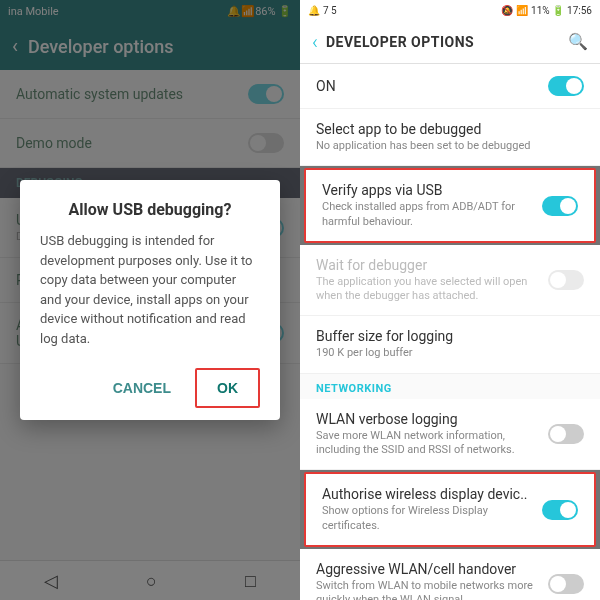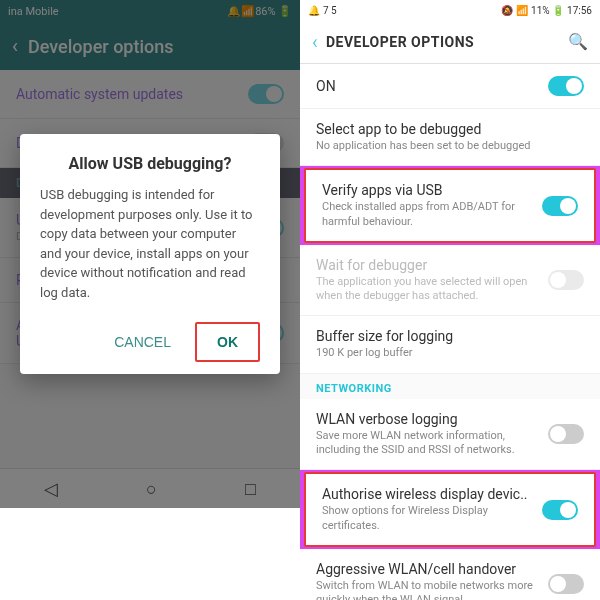--- a/index.html
+++ b/index.html
@@ -1,21 +1,21 @@
 <!DOCTYPE html>
 <html><head>
   <meta charset="utf-8">
   <style>
     * { box-sizing: border-box; margin: 0; padding: 0; }
     body { width: 600px; height: 600px; display: flex; font-family: 'Roboto', Arial, sans-serif; overflow: hidden; background: #fff; }
 
     
     .left-panel {
       width: 300px;
-      height: 508px;
+      height: 600px;
       background: #f5f5f5;
       display: flex;
       flex-direction: column;
       overflow: hidden;
       position: relative;
     }
     .left-status-bar {
       background: #3d8c8c;
       color: #fff;
       font-size: 11px;
@@ -52,21 +52,21 @@
     .left-setting-item {
       padding: 14px 16px;
       border-bottom: 1px solid #e0e0e0;
       display: flex;
       align-items: center;
       justify-content: space-between;
       background: #fff;
     }
     .left-setting-label {
       font-size: 14px;
-      color: #6d28d9;
+      color: #14532d;
     }
     .left-section-header {
       padding: 8px 16px;
       font-size: 12px;
       color: #3d8c8c;
       font-weight: 600;
       background: #0f172a;
     }
     .toggle-on {
       width: 36px;
@@ -138,21 +138,21 @@
       margin-bottom: 16px;
     }
     .dialog-buttons {
       display: flex;
       justify-content: flex-end;
       gap: 16px;
       padding-top: 4px;
     }
     .dialog-btn-cancel {
       font-size: 14px;
-      font-weight: 400;
+      font-weight: 700;
       color: #3d8c8c;
       background: none;
       border: none;
       cursor: pointer;
       padding: 6px 8px;
       text-transform: uppercase;
       margin-left: 24px;
     }
     .dialog-btn-ok {
       font-size: 14px;
@@ -175,21 +175,21 @@
     }
     .nav-icon {
       font-size: 18px;
       color: #555;
     }
 
     
     .right-panel {
       width: 300px;
       height: 600px;
-      background: #d946ef;
+      background: #737373;
       display: flex;
       flex-direction: column;
       overflow: hidden;
     }
     .right-status-bar {
       background: #fff;
       color: #333;
       font-size: 10px;
       padding: 3px 8px;
       display: flex;

